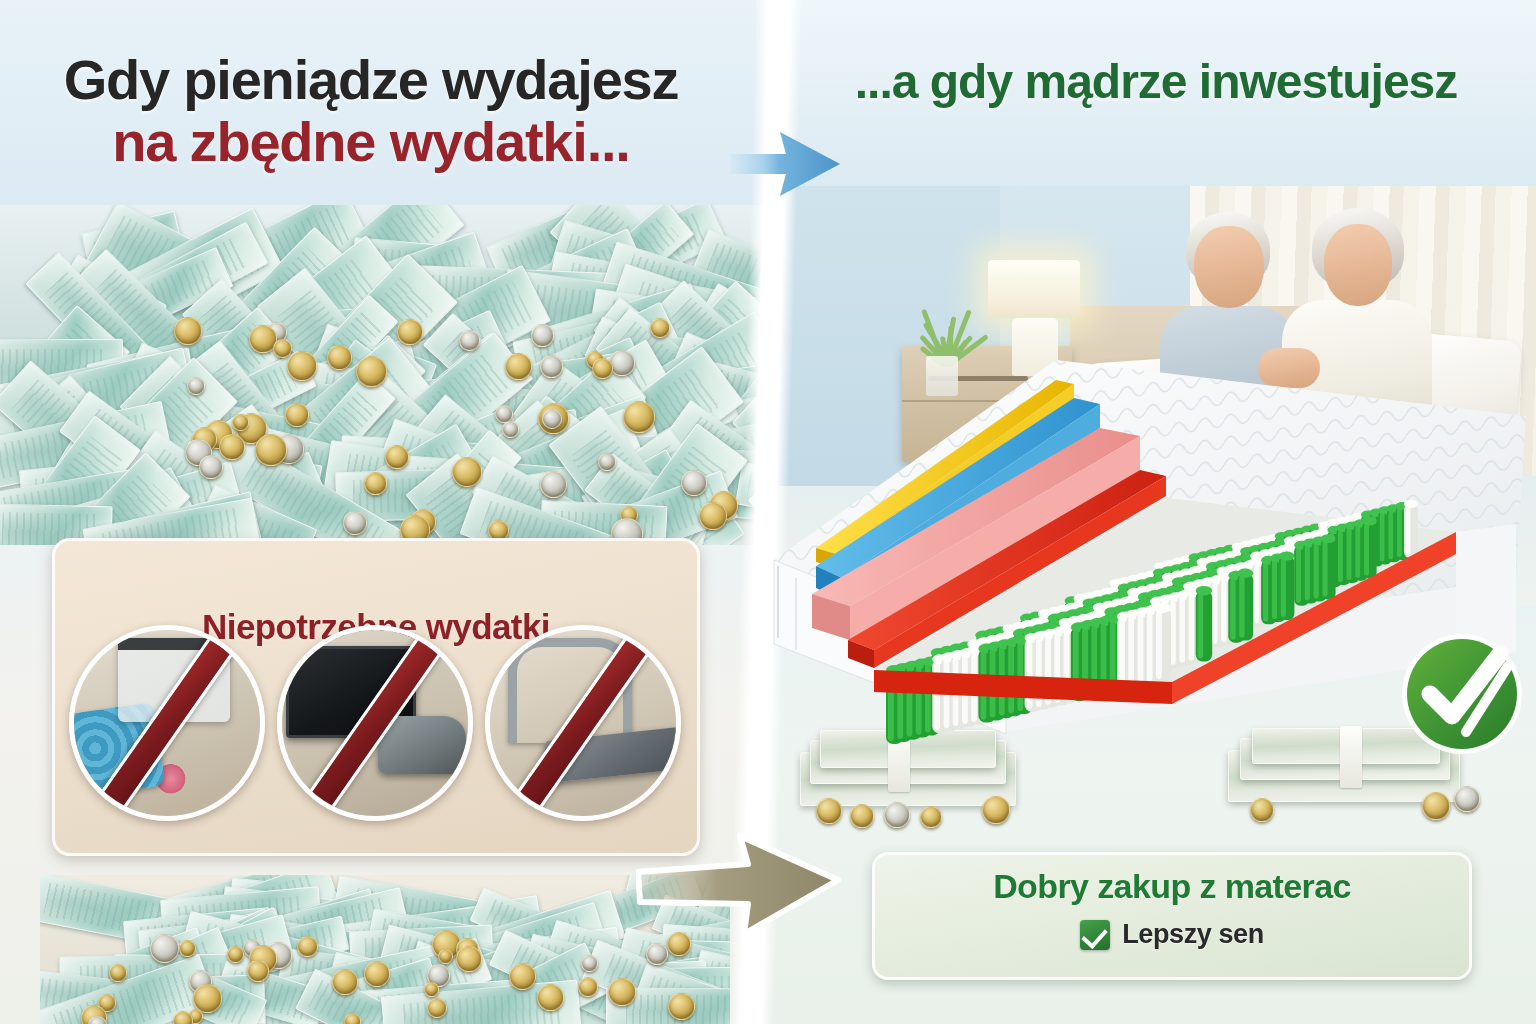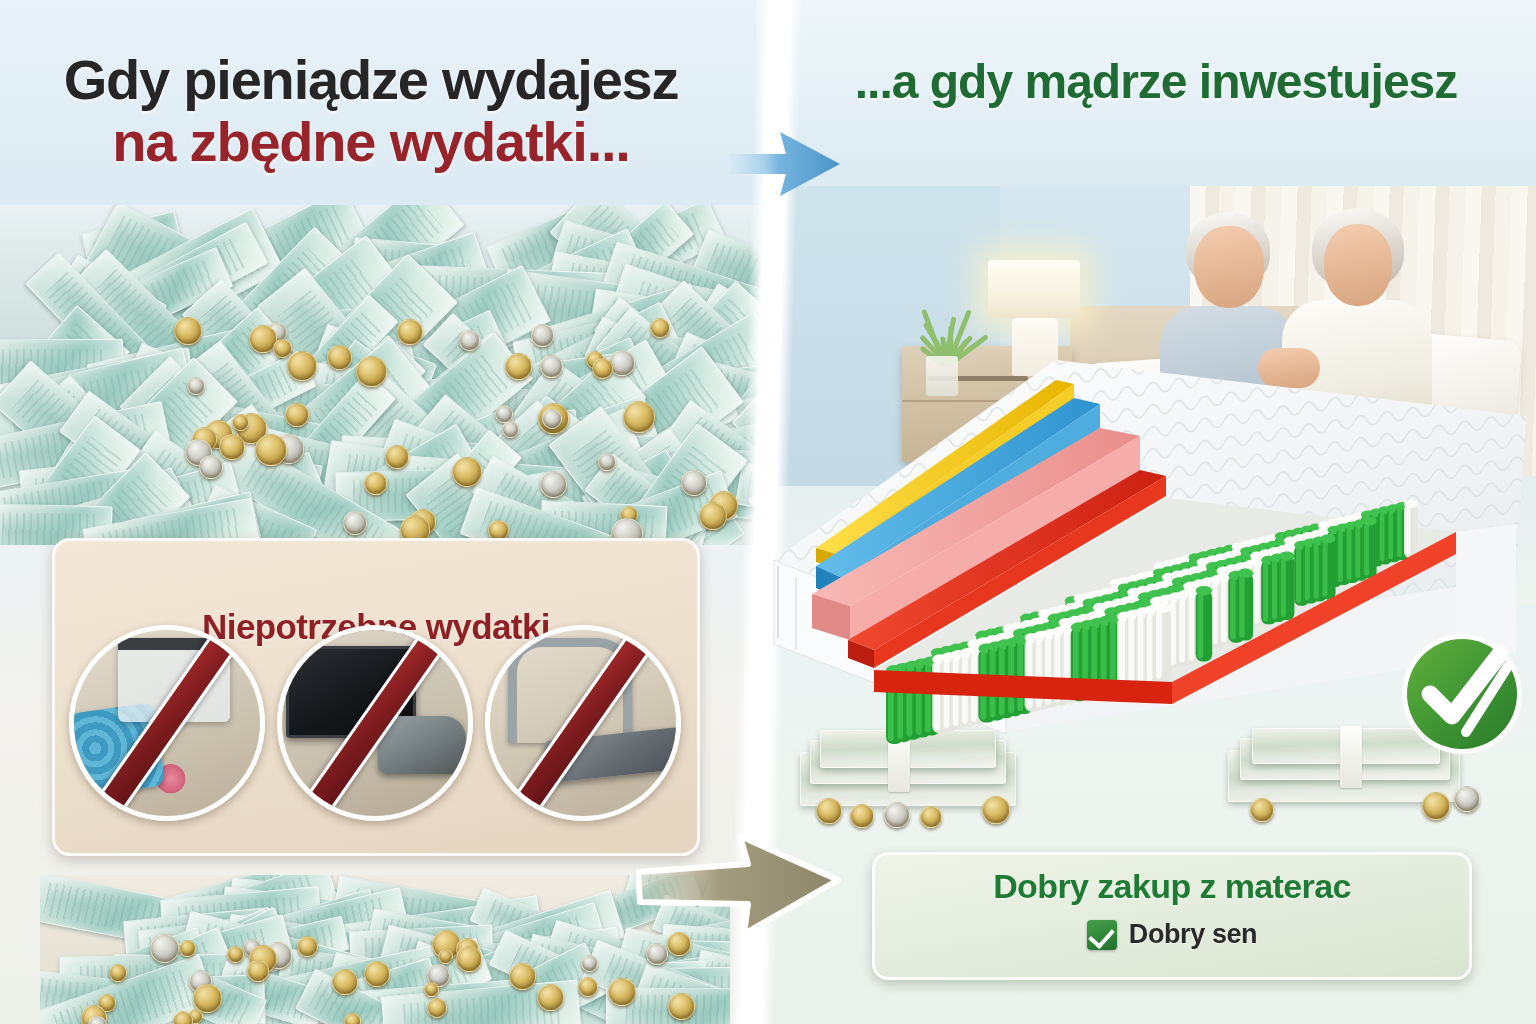--- a/index.html
+++ b/index.html
@@ -1894,18 +1894,18 @@
 
   <div class="headline-right">
     <span class="hr-1">...a gdy mądrze inwestujesz</span>
   </div>
 
   <div class="green-card">
     <div class="green-card-title">Dobry zakup z materac</div>
     <div class="benefits">
       <div class="benefit">
         <span class="cb"></span>
-        <span class="benefit-label">Dobry sen</span>
+        <span class="benefit-label">Lepszy sen</span>
       </div>
     </div>
   </div>
 
 </div>
 
 </body></html>

